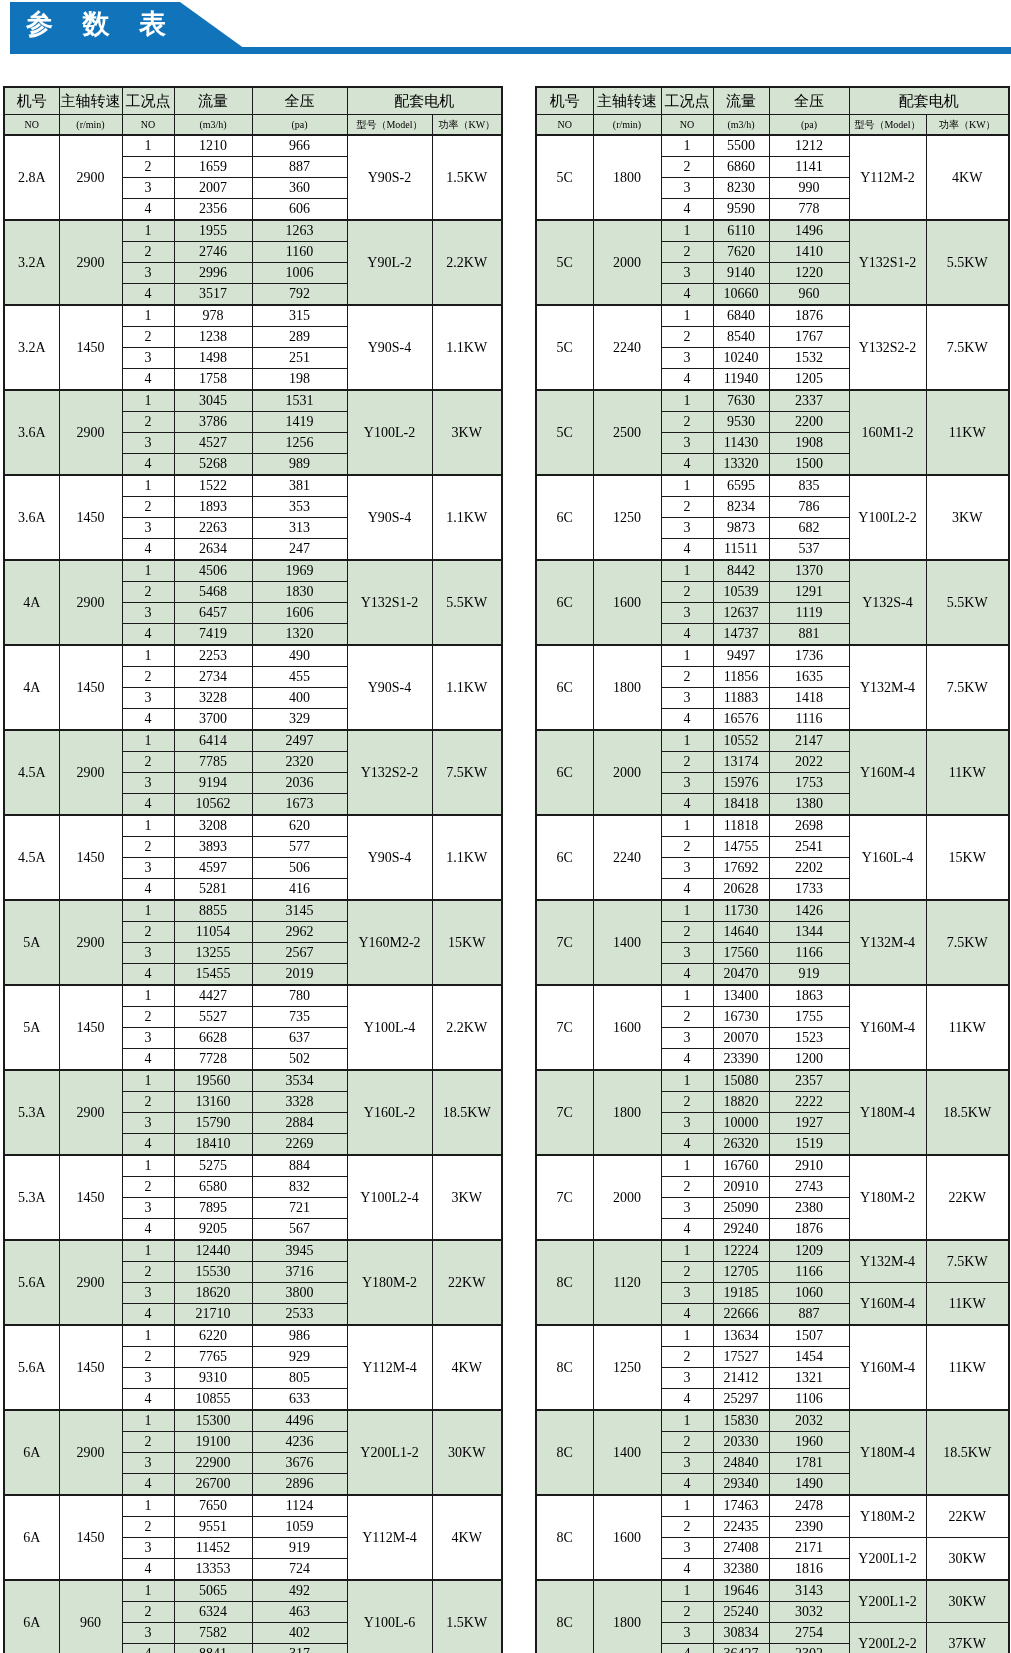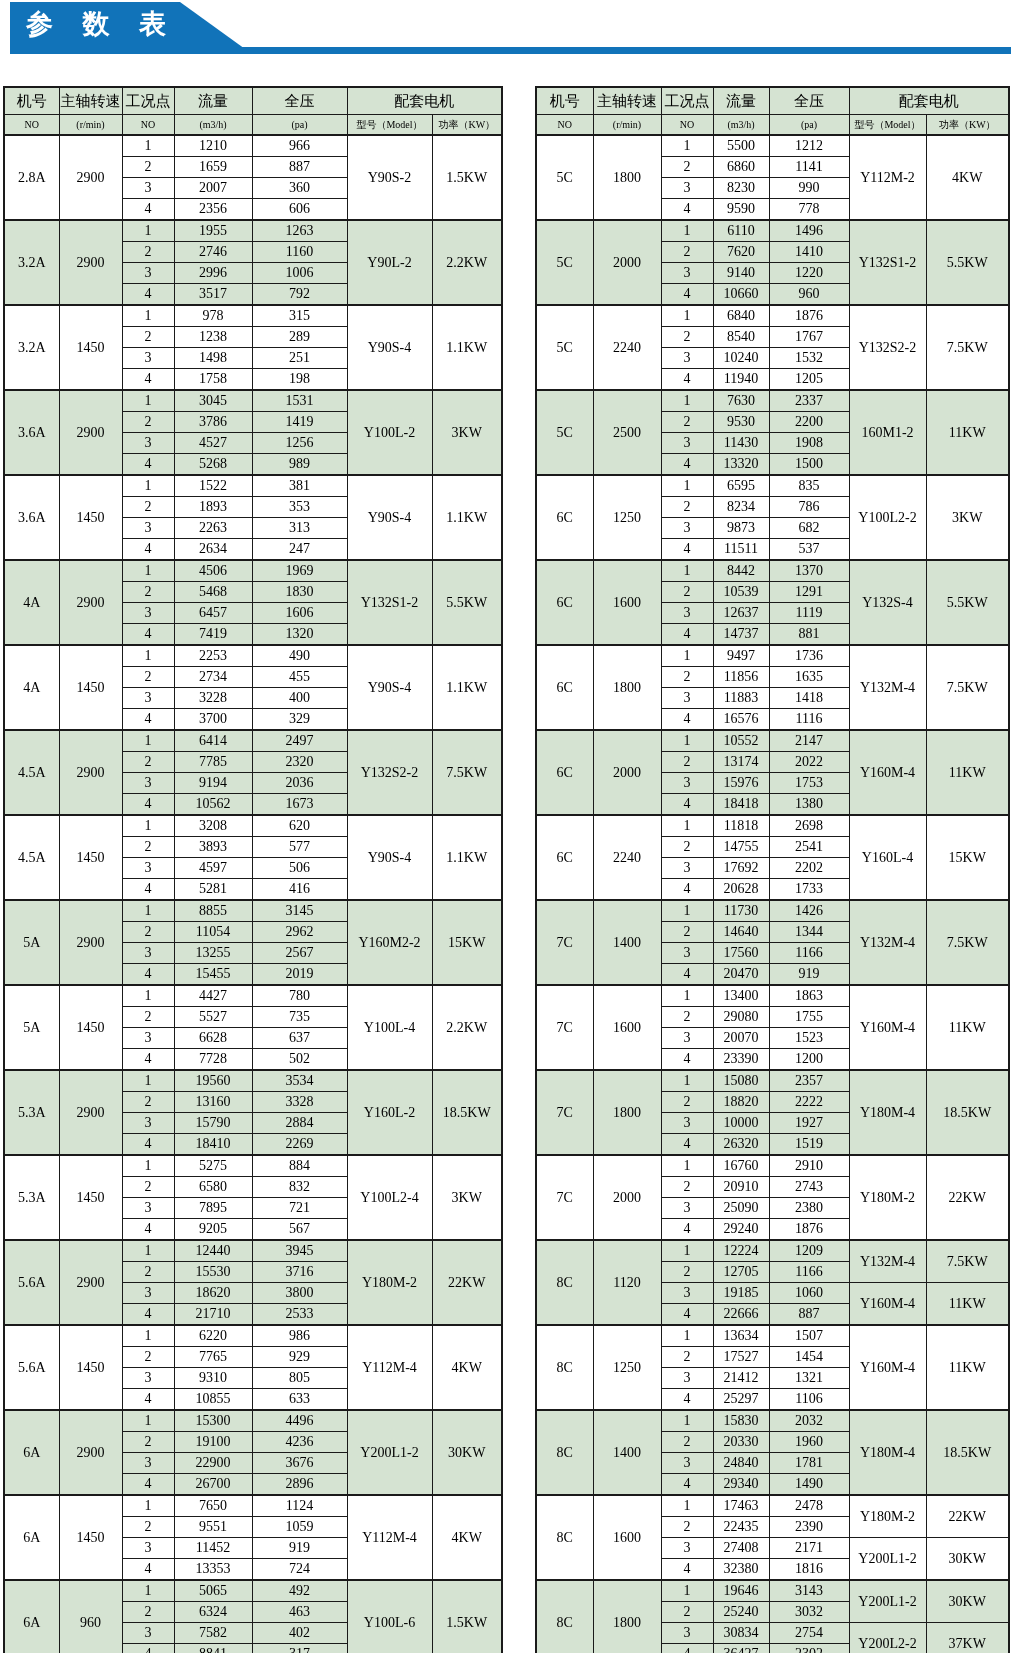--- a/index.html
+++ b/index.html
@@ -788,21 +788,21 @@
           <td rowspan="4" class="white">7C</td>
           <td rowspan="4" class="white">1600</td>
           <td class="white">1</td>
           <td class="white">13400</td>
           <td class="white">1863</td>
           <td rowspan="4" class="white">Y160M-4</td>
           <td rowspan="4" class="white">11KW</td>
         </tr>
         <tr>
           <td class="white">2</td>
-          <td class="white">29080</td>
+          <td class="white">16730</td>
           <td class="white">1755</td>
         </tr>
         <tr>
           <td class="white">3</td>
           <td class="white">20070</td>
           <td class="white">1523</td>
         </tr>
         <tr>
           <td class="white">4</td>
           <td class="white">23390</td>

